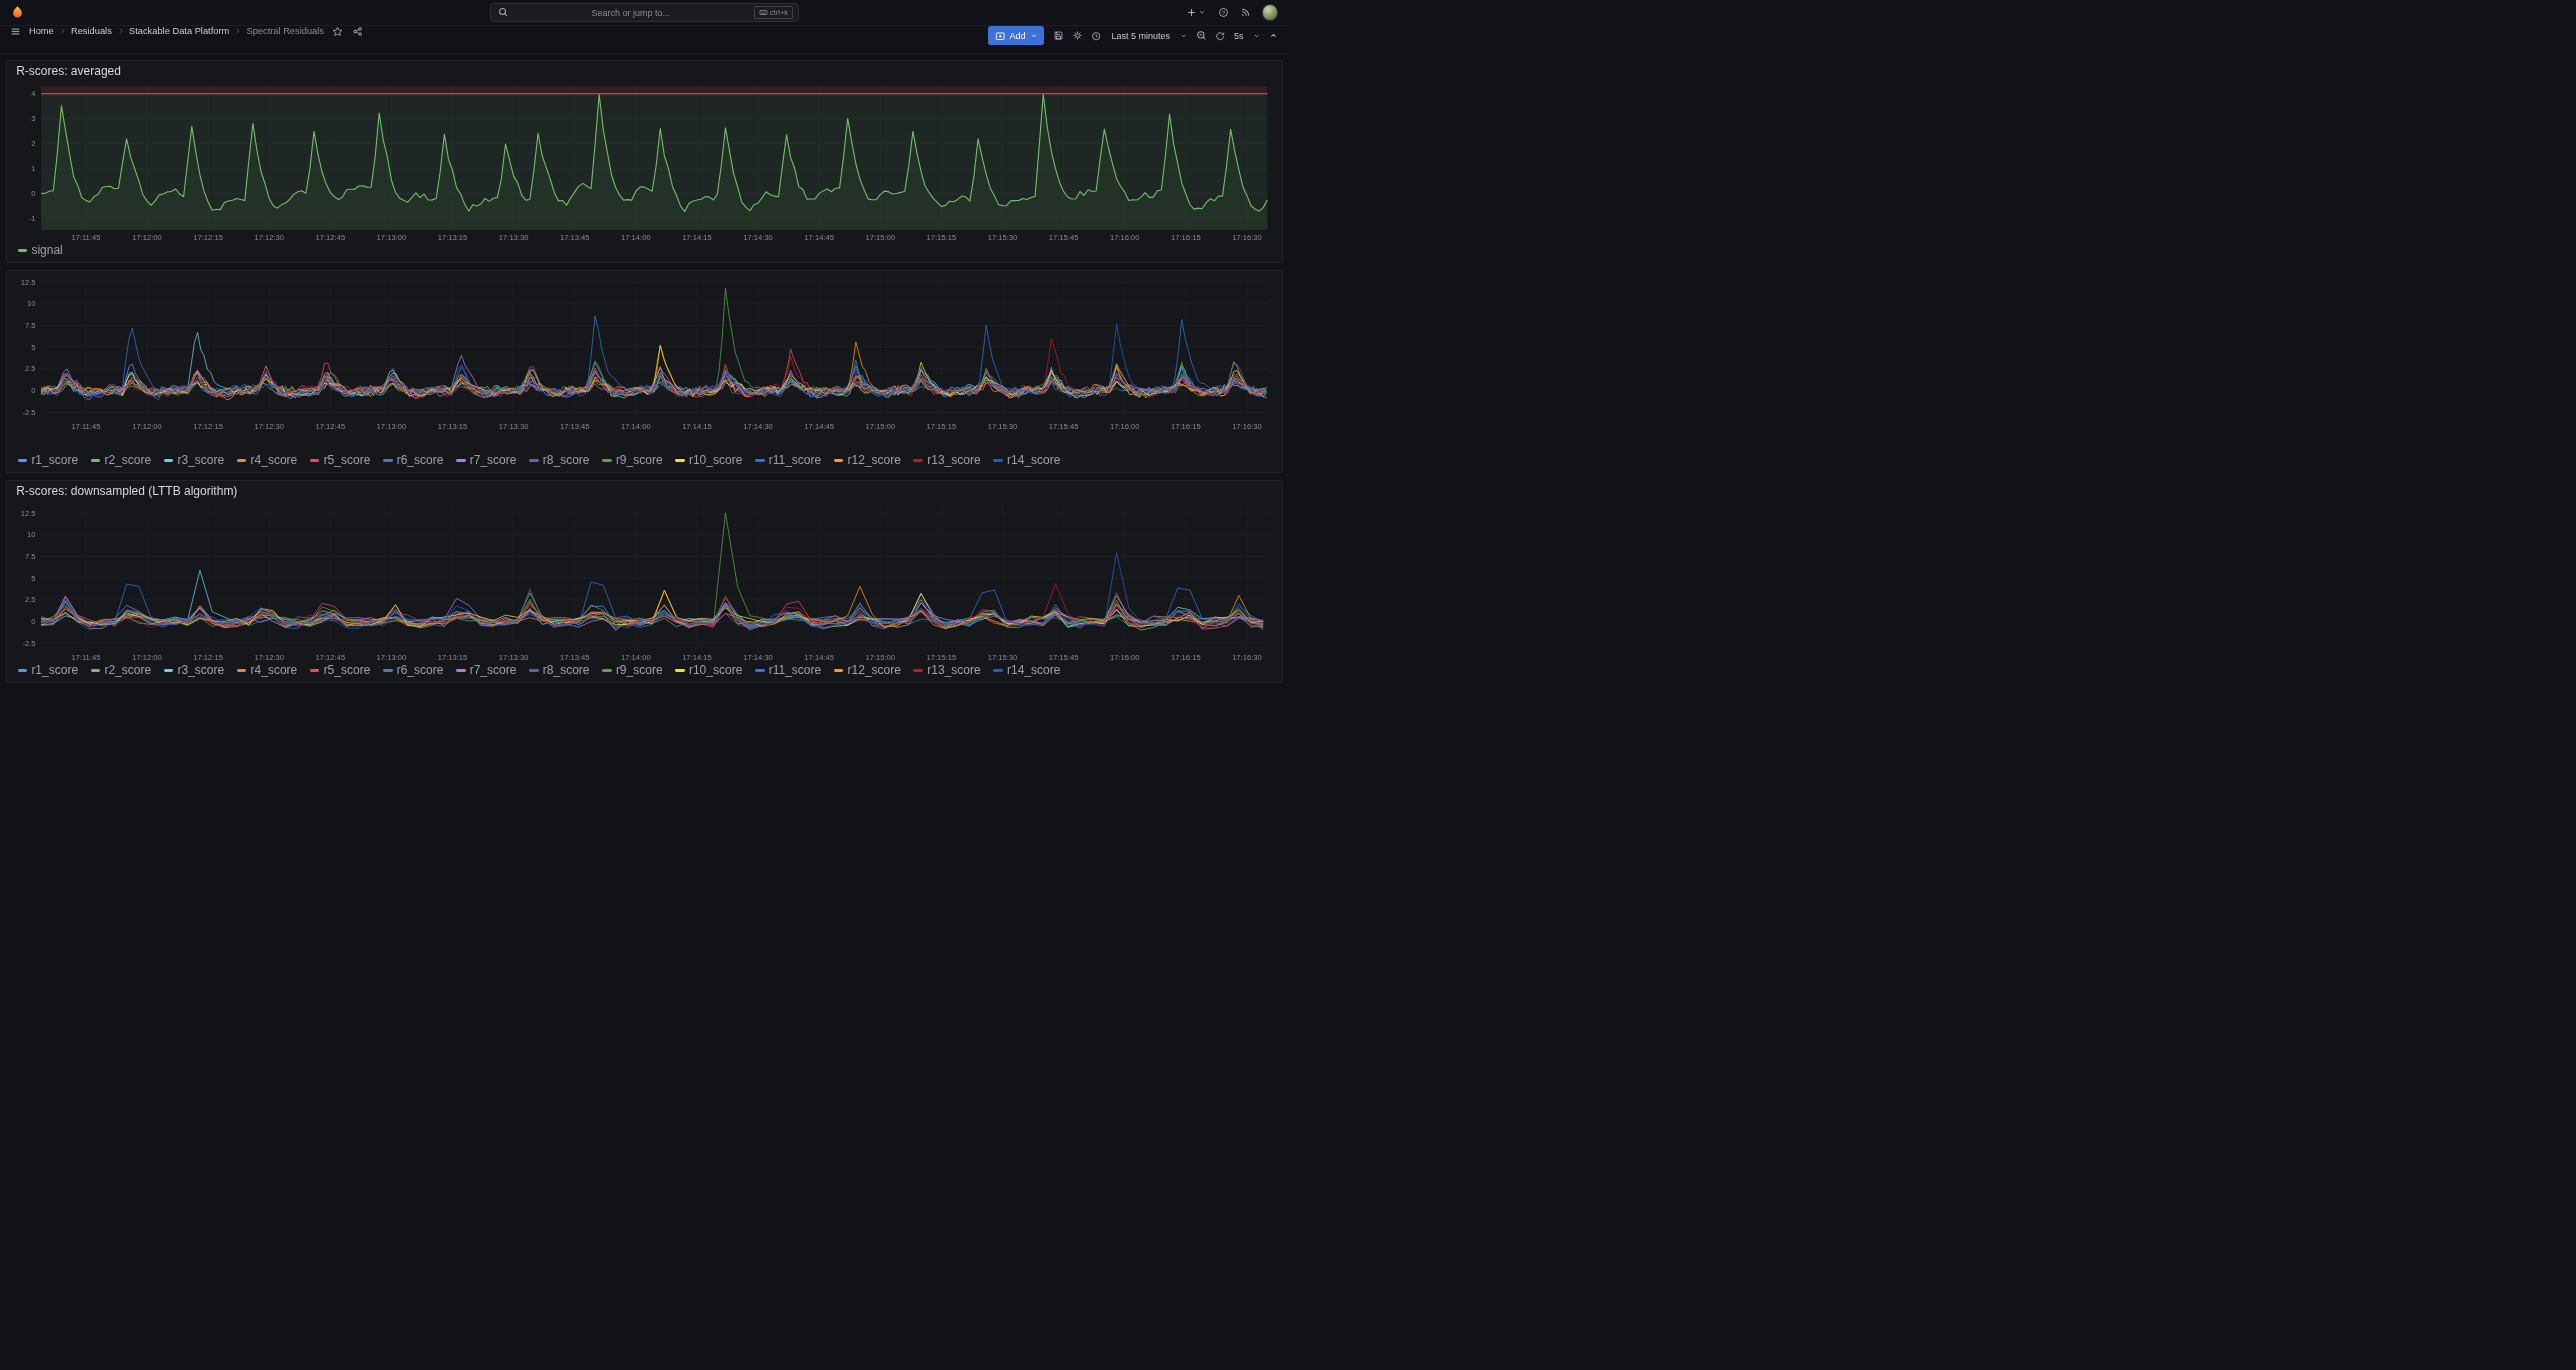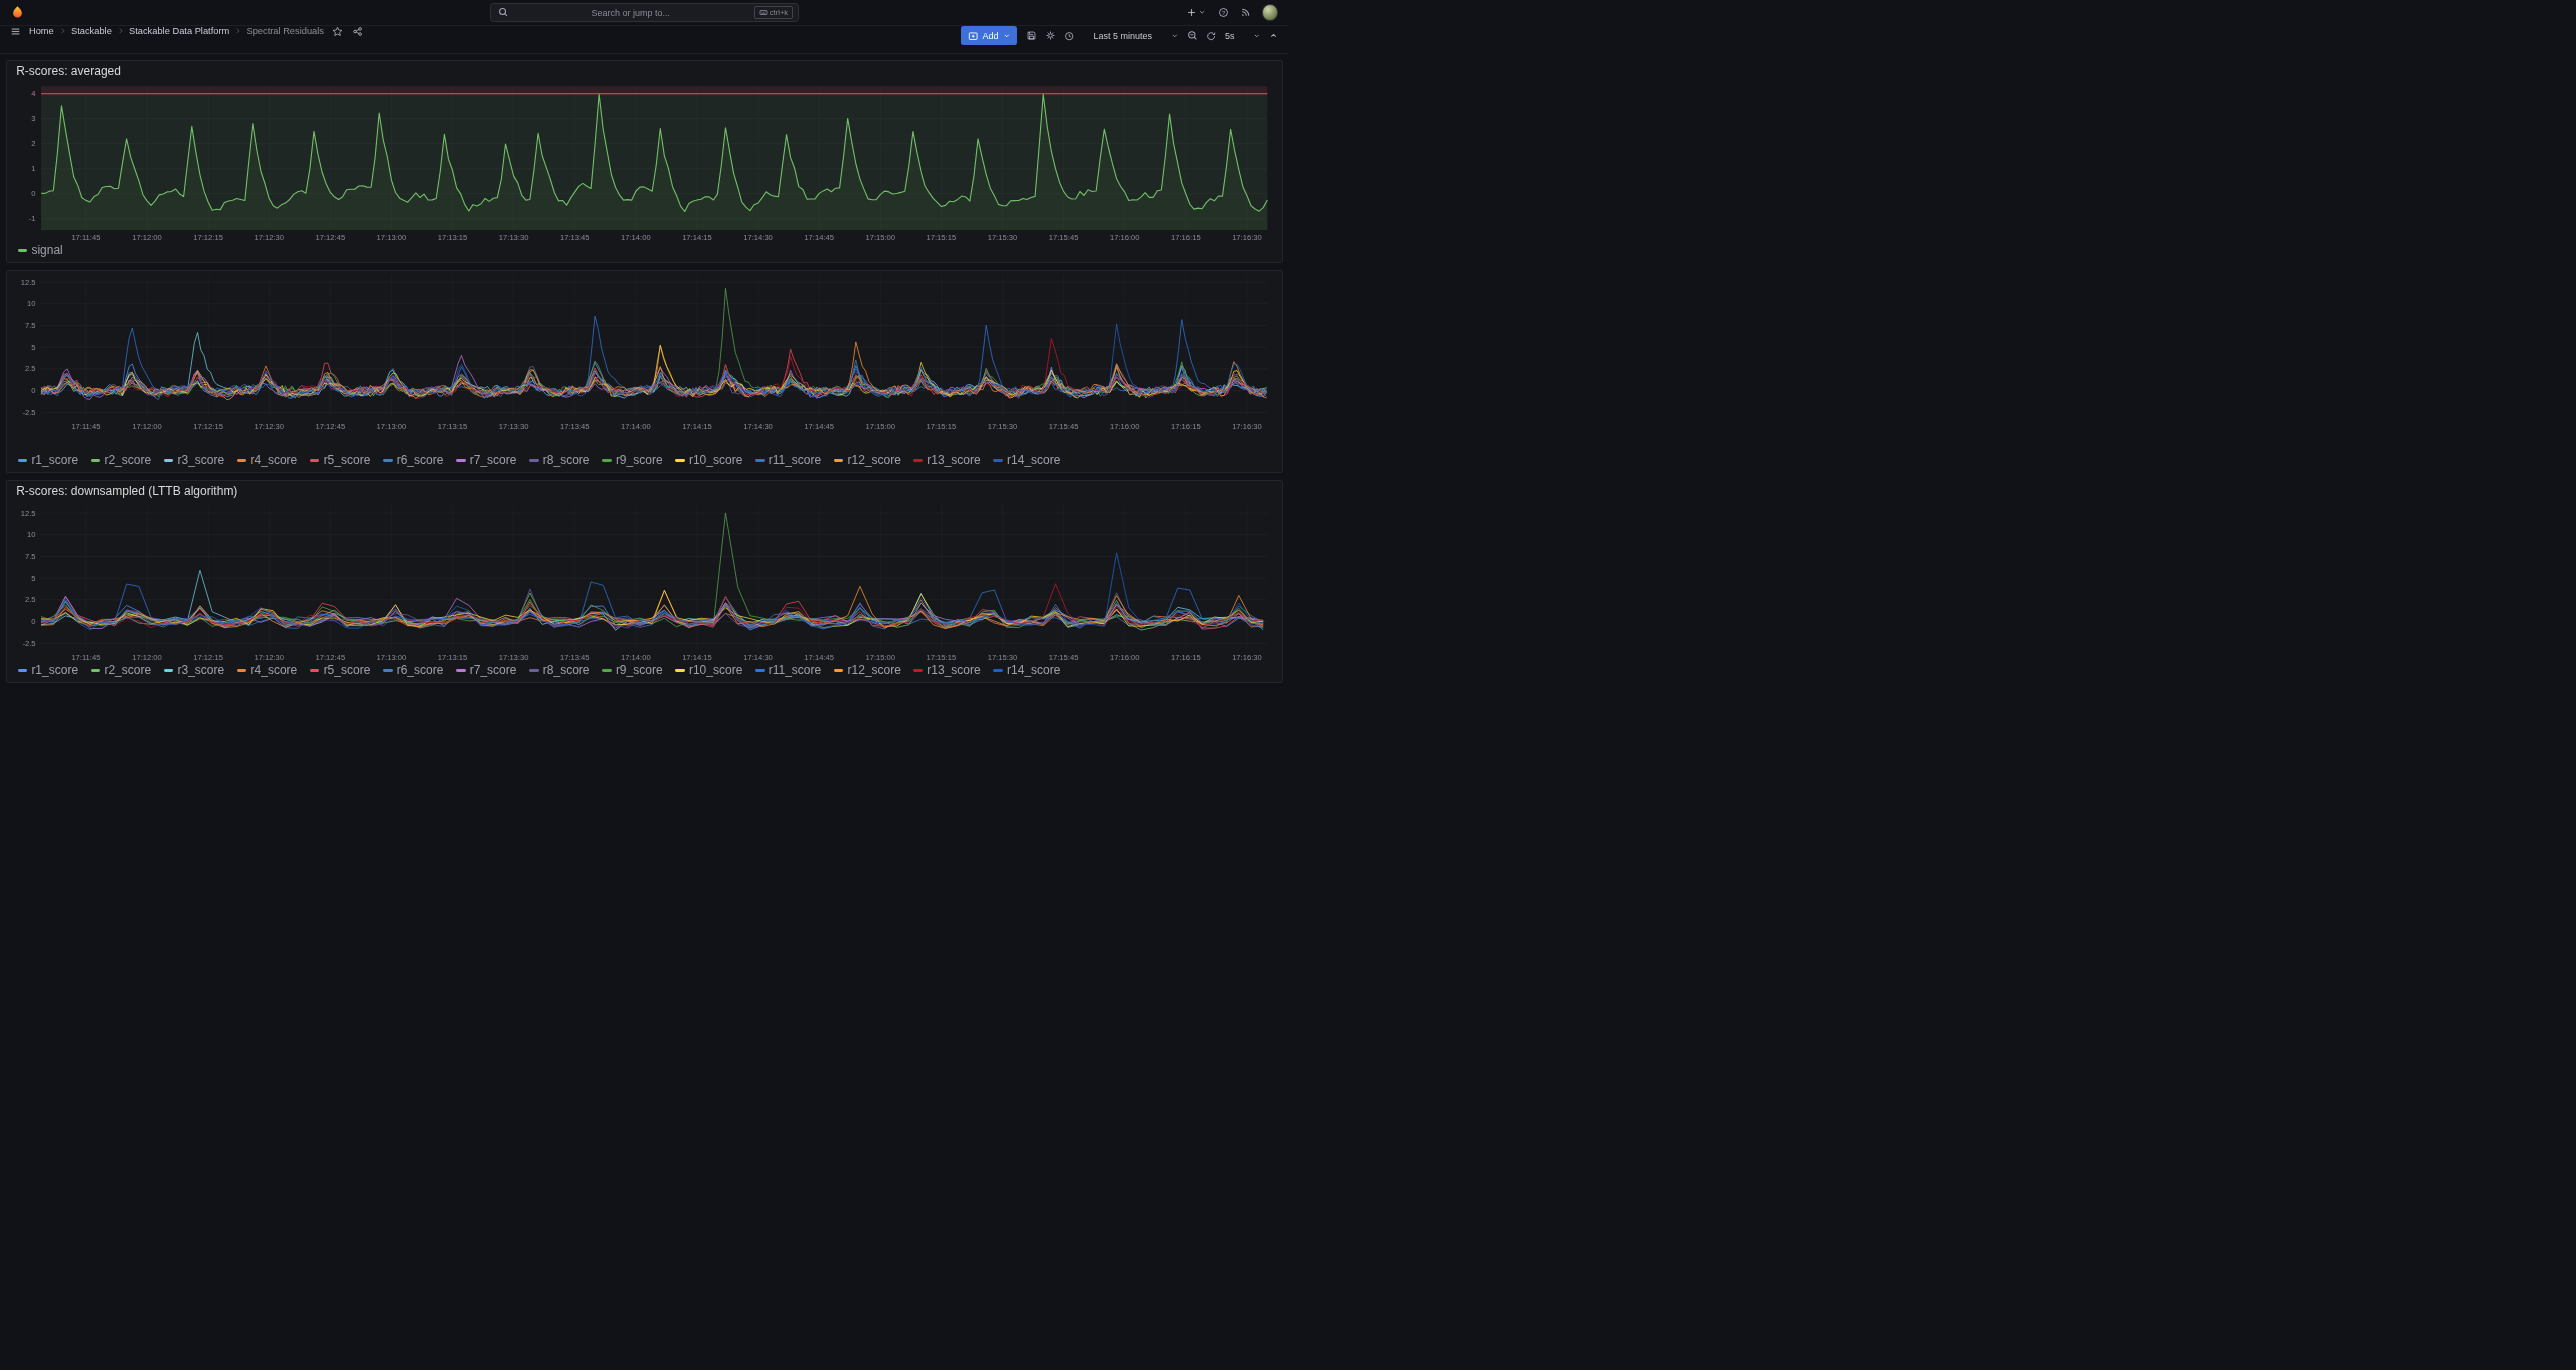--- a/index.html
+++ b/index.html
@@ -17,21 +17,21 @@
   .iconbtn{display:flex;align-items:center;gap:1.4px;background:none;border:none;color:rgba(204,204,220,0.78);cursor:pointer}
   .avatar{width:16.6px;height:16.6px;border-radius:50%;background:radial-gradient(circle at 35% 30%,#cdd4a9,#7a8a5a 60%,#46532f);border:0.7px solid #3a3d33;cursor:pointer}
   
   .subnav{height:28px;display:flex;align-items:flex-start;padding:0 9.7px;gap:8.3px;border-bottom:0.7px solid #1d1f24}
   .crumbs{display:flex;align-items:center;gap:4.8px;font-size:9.3px}
   .crumb{color:#ccccdc;cursor:pointer;white-space:nowrap}
   .crumb.current{color:rgba(204,204,220,0.65)}
   .subnav-right{margin-left:auto;display:flex;align-items:center;gap:8.3px}
   .add-btn{display:flex;align-items:center;gap:4.2px;background:#3d71d9;color:#fff;border:none;border-radius:2.8px;height:19.4px;padding:0 7px;font-size:9px;font-weight:500;cursor:pointer}
   .add-btn .icon{color:#fff}
-  .tool{display:flex;align-items:center;gap:19px;font-size:9px;color:#c7c8cd;cursor:pointer;background:none;border:none}
+  .tool{display:flex;align-items:center;gap:10px;font-size:9px;color:#c7c8cd;cursor:pointer;background:none;border:none}
   
   main{padding:5.5px;display:flex;flex-direction:column;gap:7px}
   .panel{background:#15171b;border:0.7px solid #23252b;border-radius:1.4px;height:203px;display:flex;flex-direction:column;padding:0 5.5px 2.8px}
   .panel-header{height:21px;display:flex;align-items:center;padding:0 4.2px;flex:none}
   .panel-title{font-size:12px;font-weight:500;color:#d8d9da;cursor:pointer}
   .chart-wrap{flex:1;min-height:0;cursor:crosshair}
   .chart-wrap svg text{font-size:11px;fill:rgba(204,204,220,0.62);font-family:"Liberation Sans","DejaVu Sans",sans-serif}
   .legend{height:16.6px;flex:none;display:flex;align-items:center;gap:12.5px;padding:0 5.5px;overflow:hidden}
   .legend-item{display:flex;align-items:center;gap:4.2px;cursor:pointer;white-space:nowrap}
   .swatch{width:9.7px;height:2.8px;border-radius:1.4px;display:inline-block}
@@ -123,21 +123,21 @@
     </span>
   </button>
 
   <div class="crumbs">
     <span class="crumb">Home</span>
     <span class="icon">
         <svg width="7.6" height="7.6" viewBox="0 0 16 16" fill="none" stroke="rgba(204,204,220,0.4)" stroke-width="1.8">
           <polyline points="6,3.5 10.5,8 6,12.5"></polyline>
         </svg>
       </span>
-    <span class="crumb">Stackable</span>
+    <span class="crumb">Residuals</span>
     <span class="icon">
         <svg width="7.6" height="7.6" viewBox="0 0 16 16" fill="none" stroke="rgba(204,204,220,0.4)" stroke-width="1.8">
           <polyline points="6,3.5 10.5,8 6,12.5"></polyline>
         </svg>
       </span>
     <span class="crumb">Stackable Data Platform</span>
     <span class="icon">
         <svg width="7.6" height="7.6" viewBox="0 0 16 16" fill="none" stroke="rgba(204,204,220,0.4)" stroke-width="1.8">
           <polyline points="6,3.5 10.5,8 6,12.5"></polyline>
         </svg>

